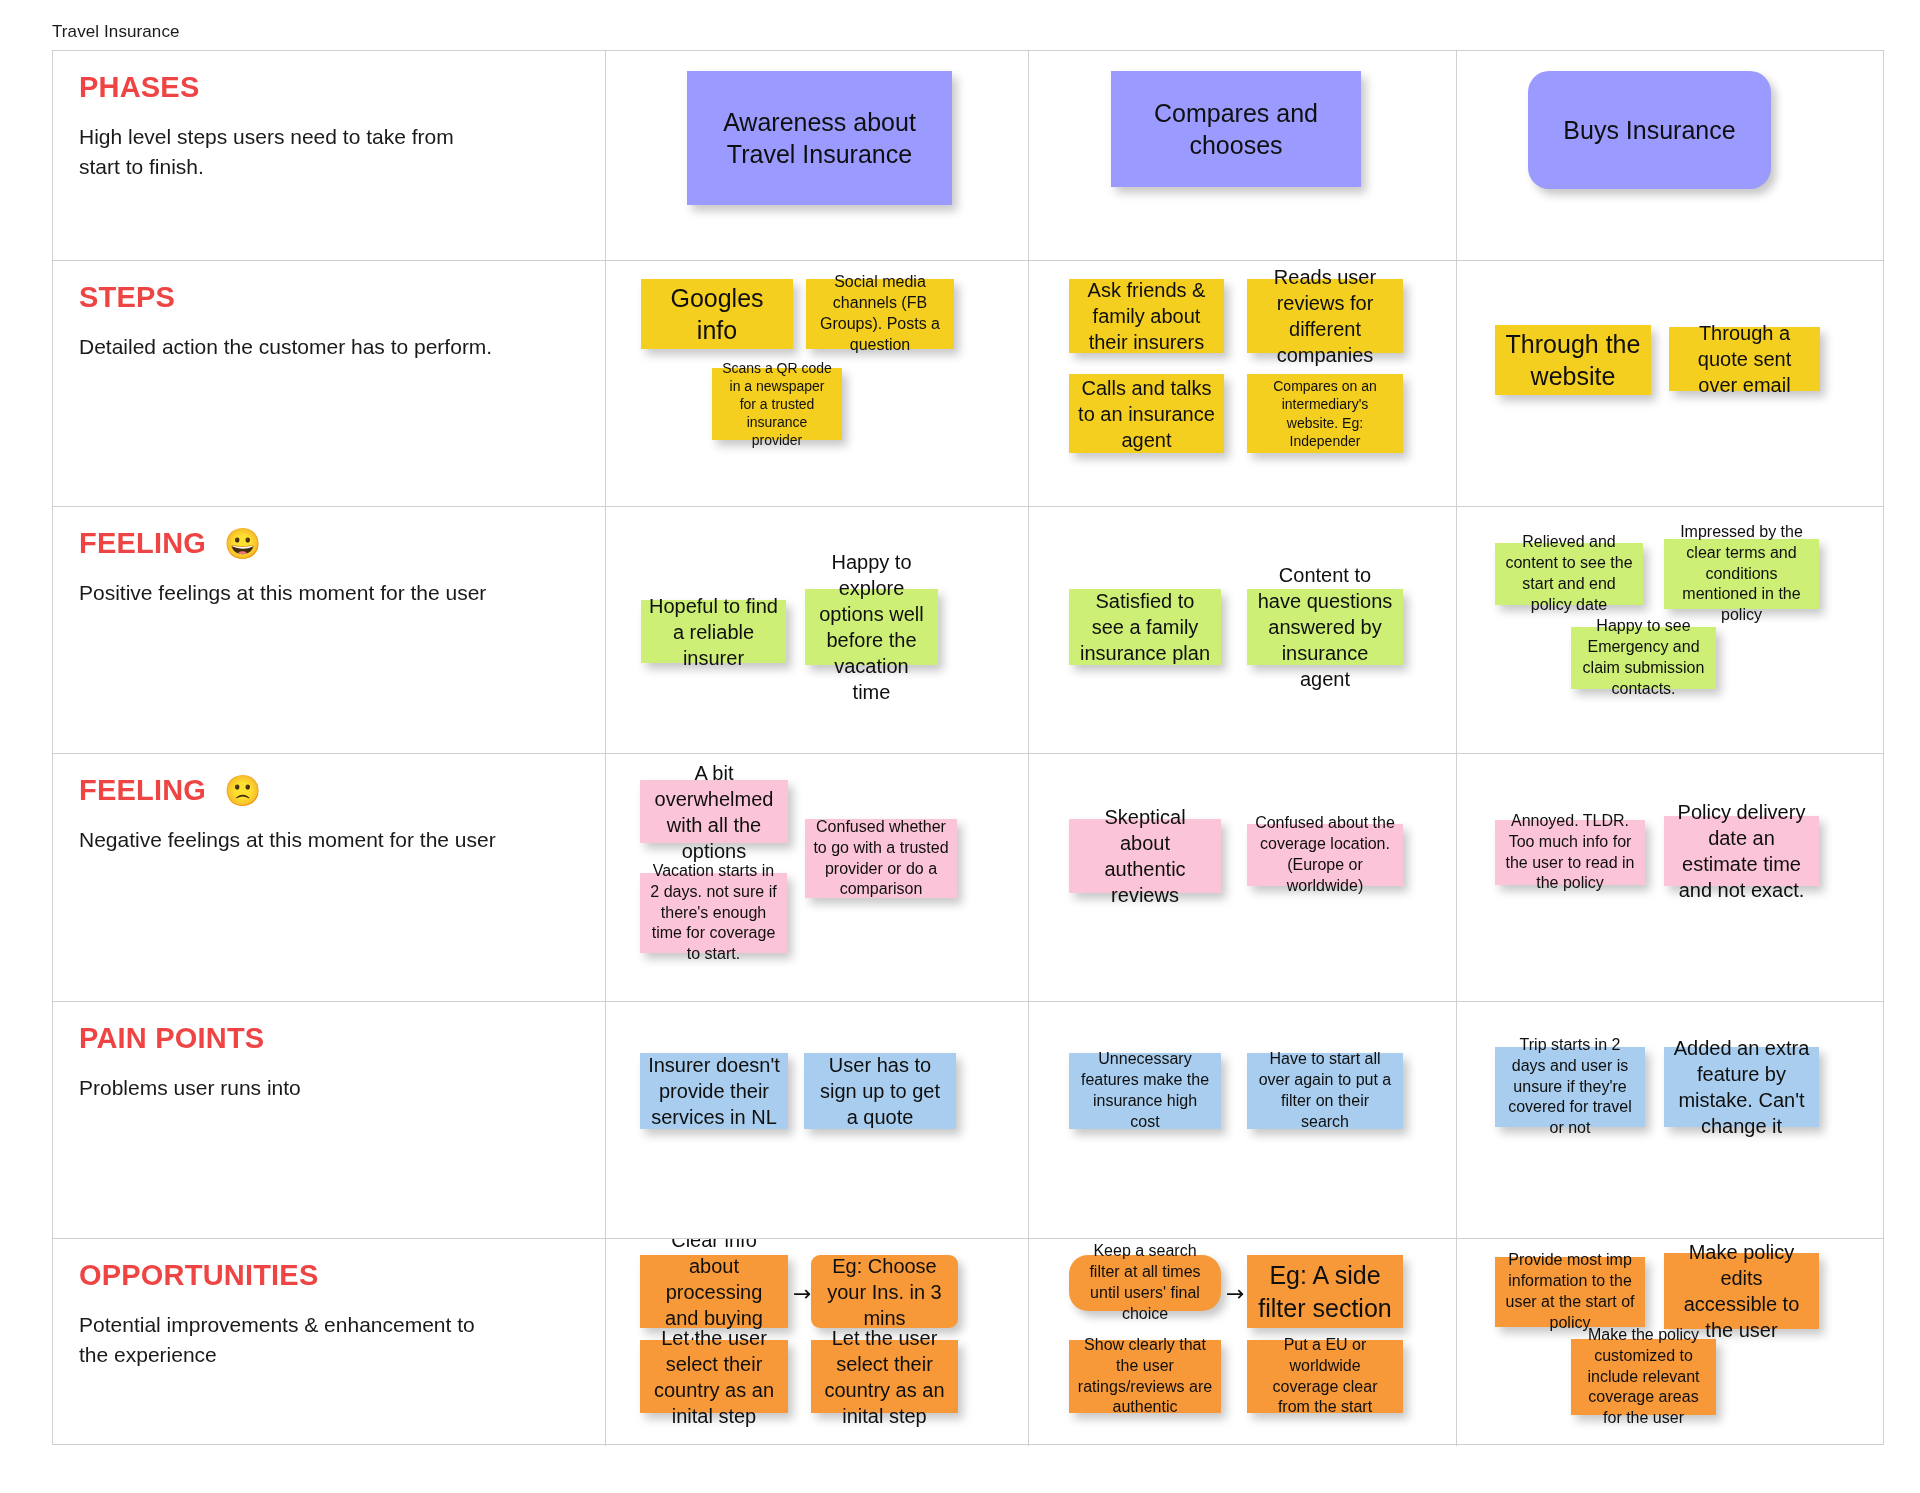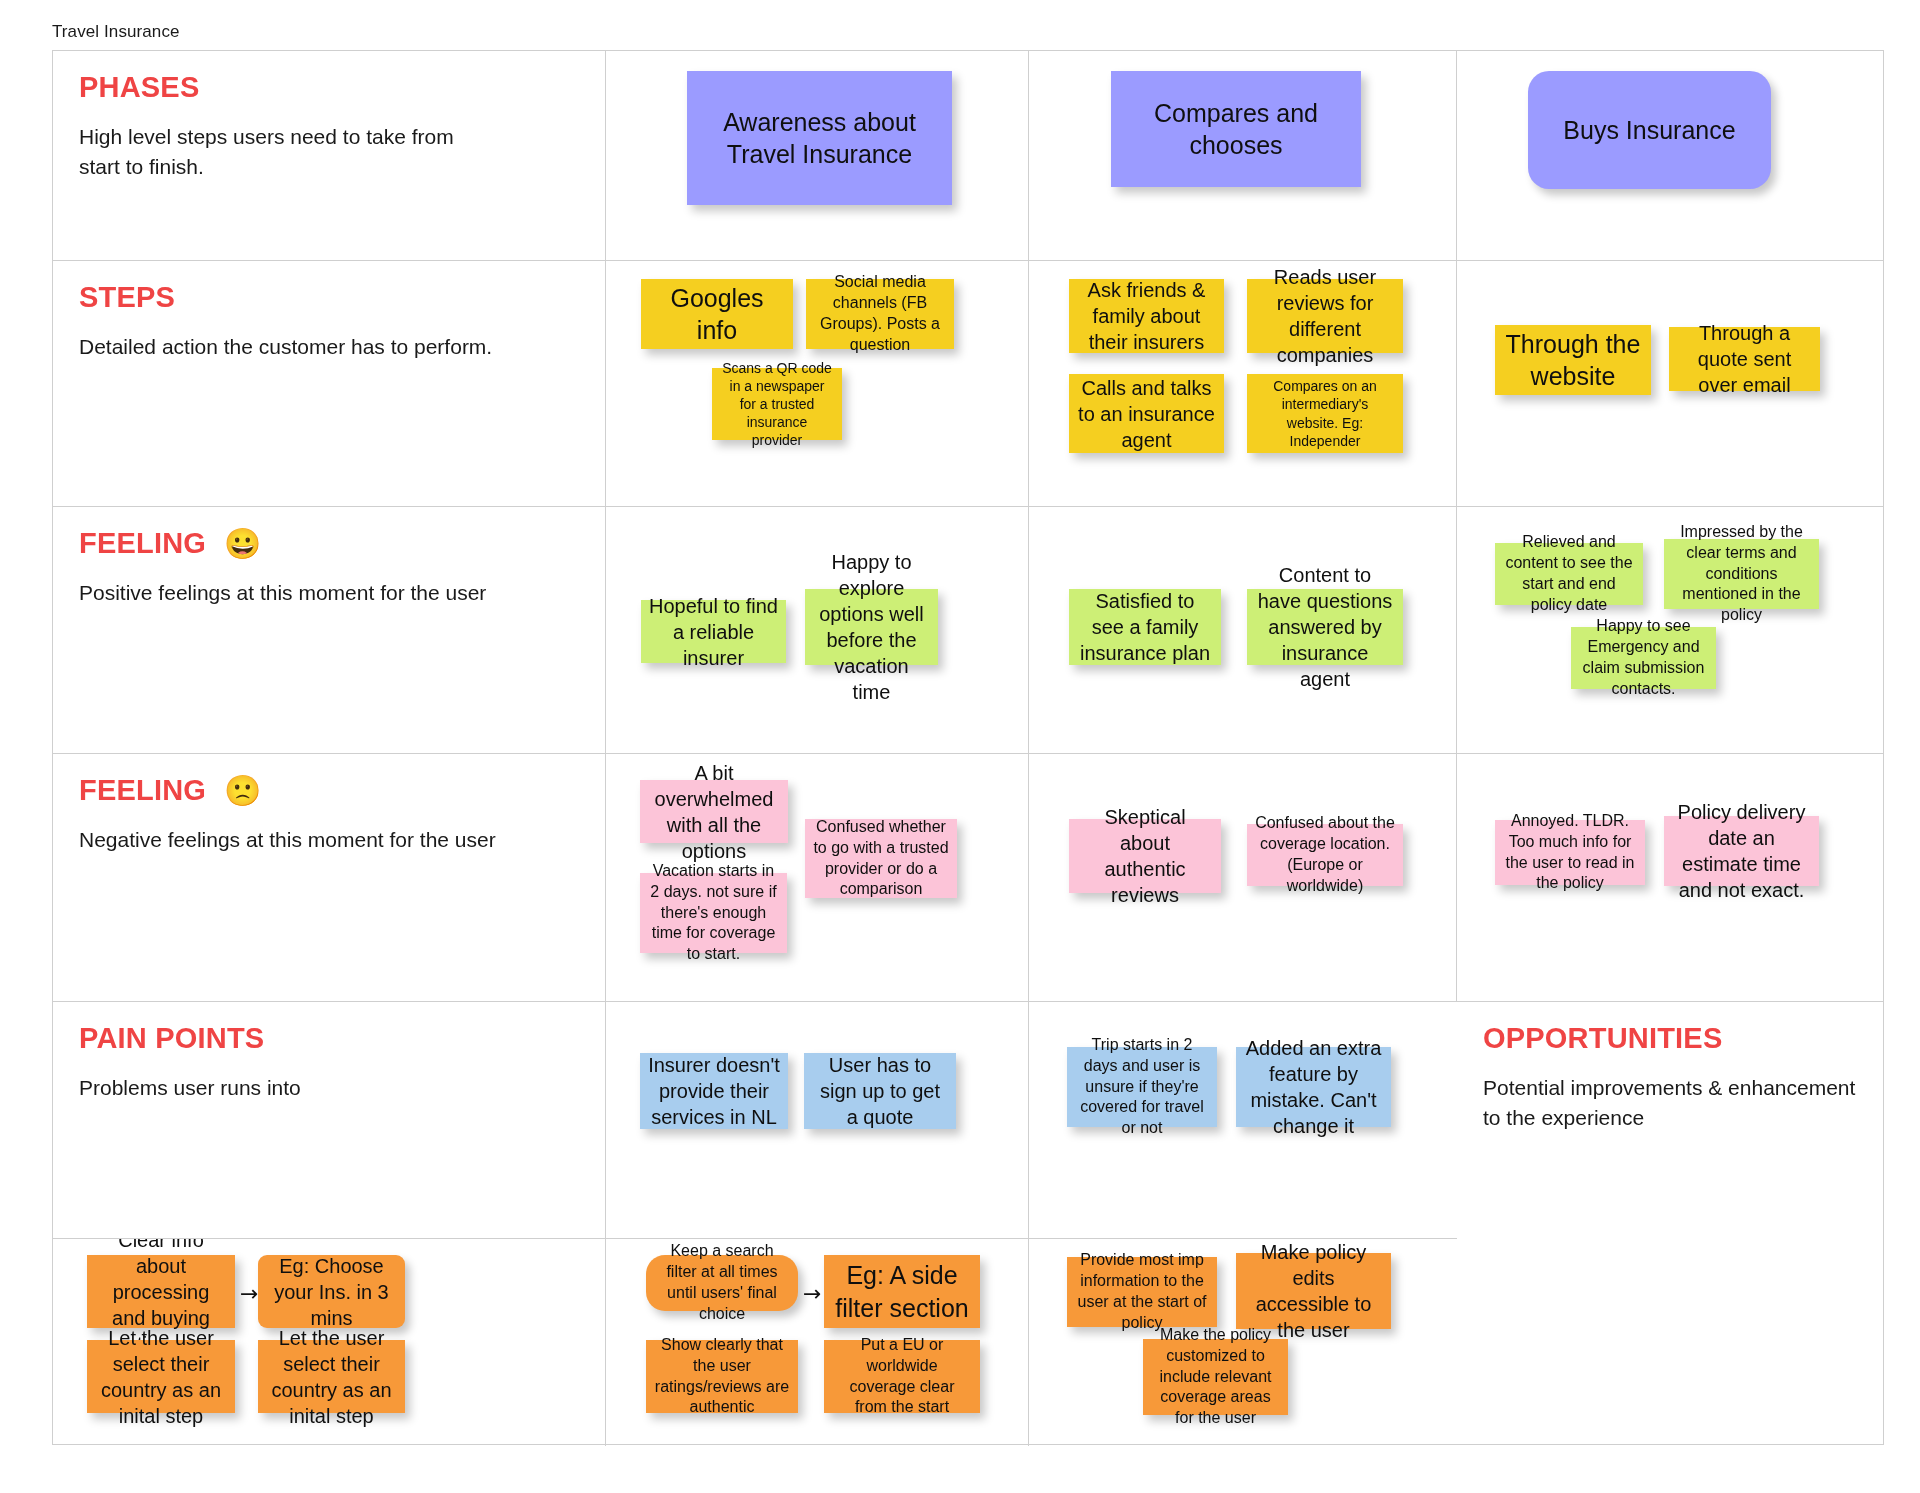--- a/index.html
+++ b/index.html
@@ -271,20 +271,28 @@
 
     <div class="cell">
       <div class="note pain sz-md" style="left:34px; top:51px; width:148px; height:76px;">
         <span>Insurer doesn't provide their services in NL</span>
       </div>
       <div class="note pain sz-md" style="left:198px; top:51px; width:152px; height:76px;">
         <span>User has to sign up to get a quote</span>
       </div>
     </div>
 
+    <div class="cell">
+      <div class="note pain sz-sm" style="left:40px; top:51px; width:152px; height:76px;">
+        <span>Unnecessary features make the insurance high cost</span>
+      </div>
+      <div class="note pain sz-sm" style="left:218px; top:51px; width:156px; height:76px;">
+        <span>Have to start all over again to put a filter on their search</span>
+      </div>
+    </div>
 
     <div class="cell last-col">
       <div class="note pain sz-sm" style="left:38px; top:45px; width:150px; height:80px;">
         <span>Trip starts in 2 days and user is unsure if they're covered for travel or not</span>
       </div>
       <div class="note pain sz-md" style="left:207px; top:45px; width:155px; height:80px;">
         <span>Added an extra feature by mistake. Can't change it</span>
       </div>
     </div>
 

